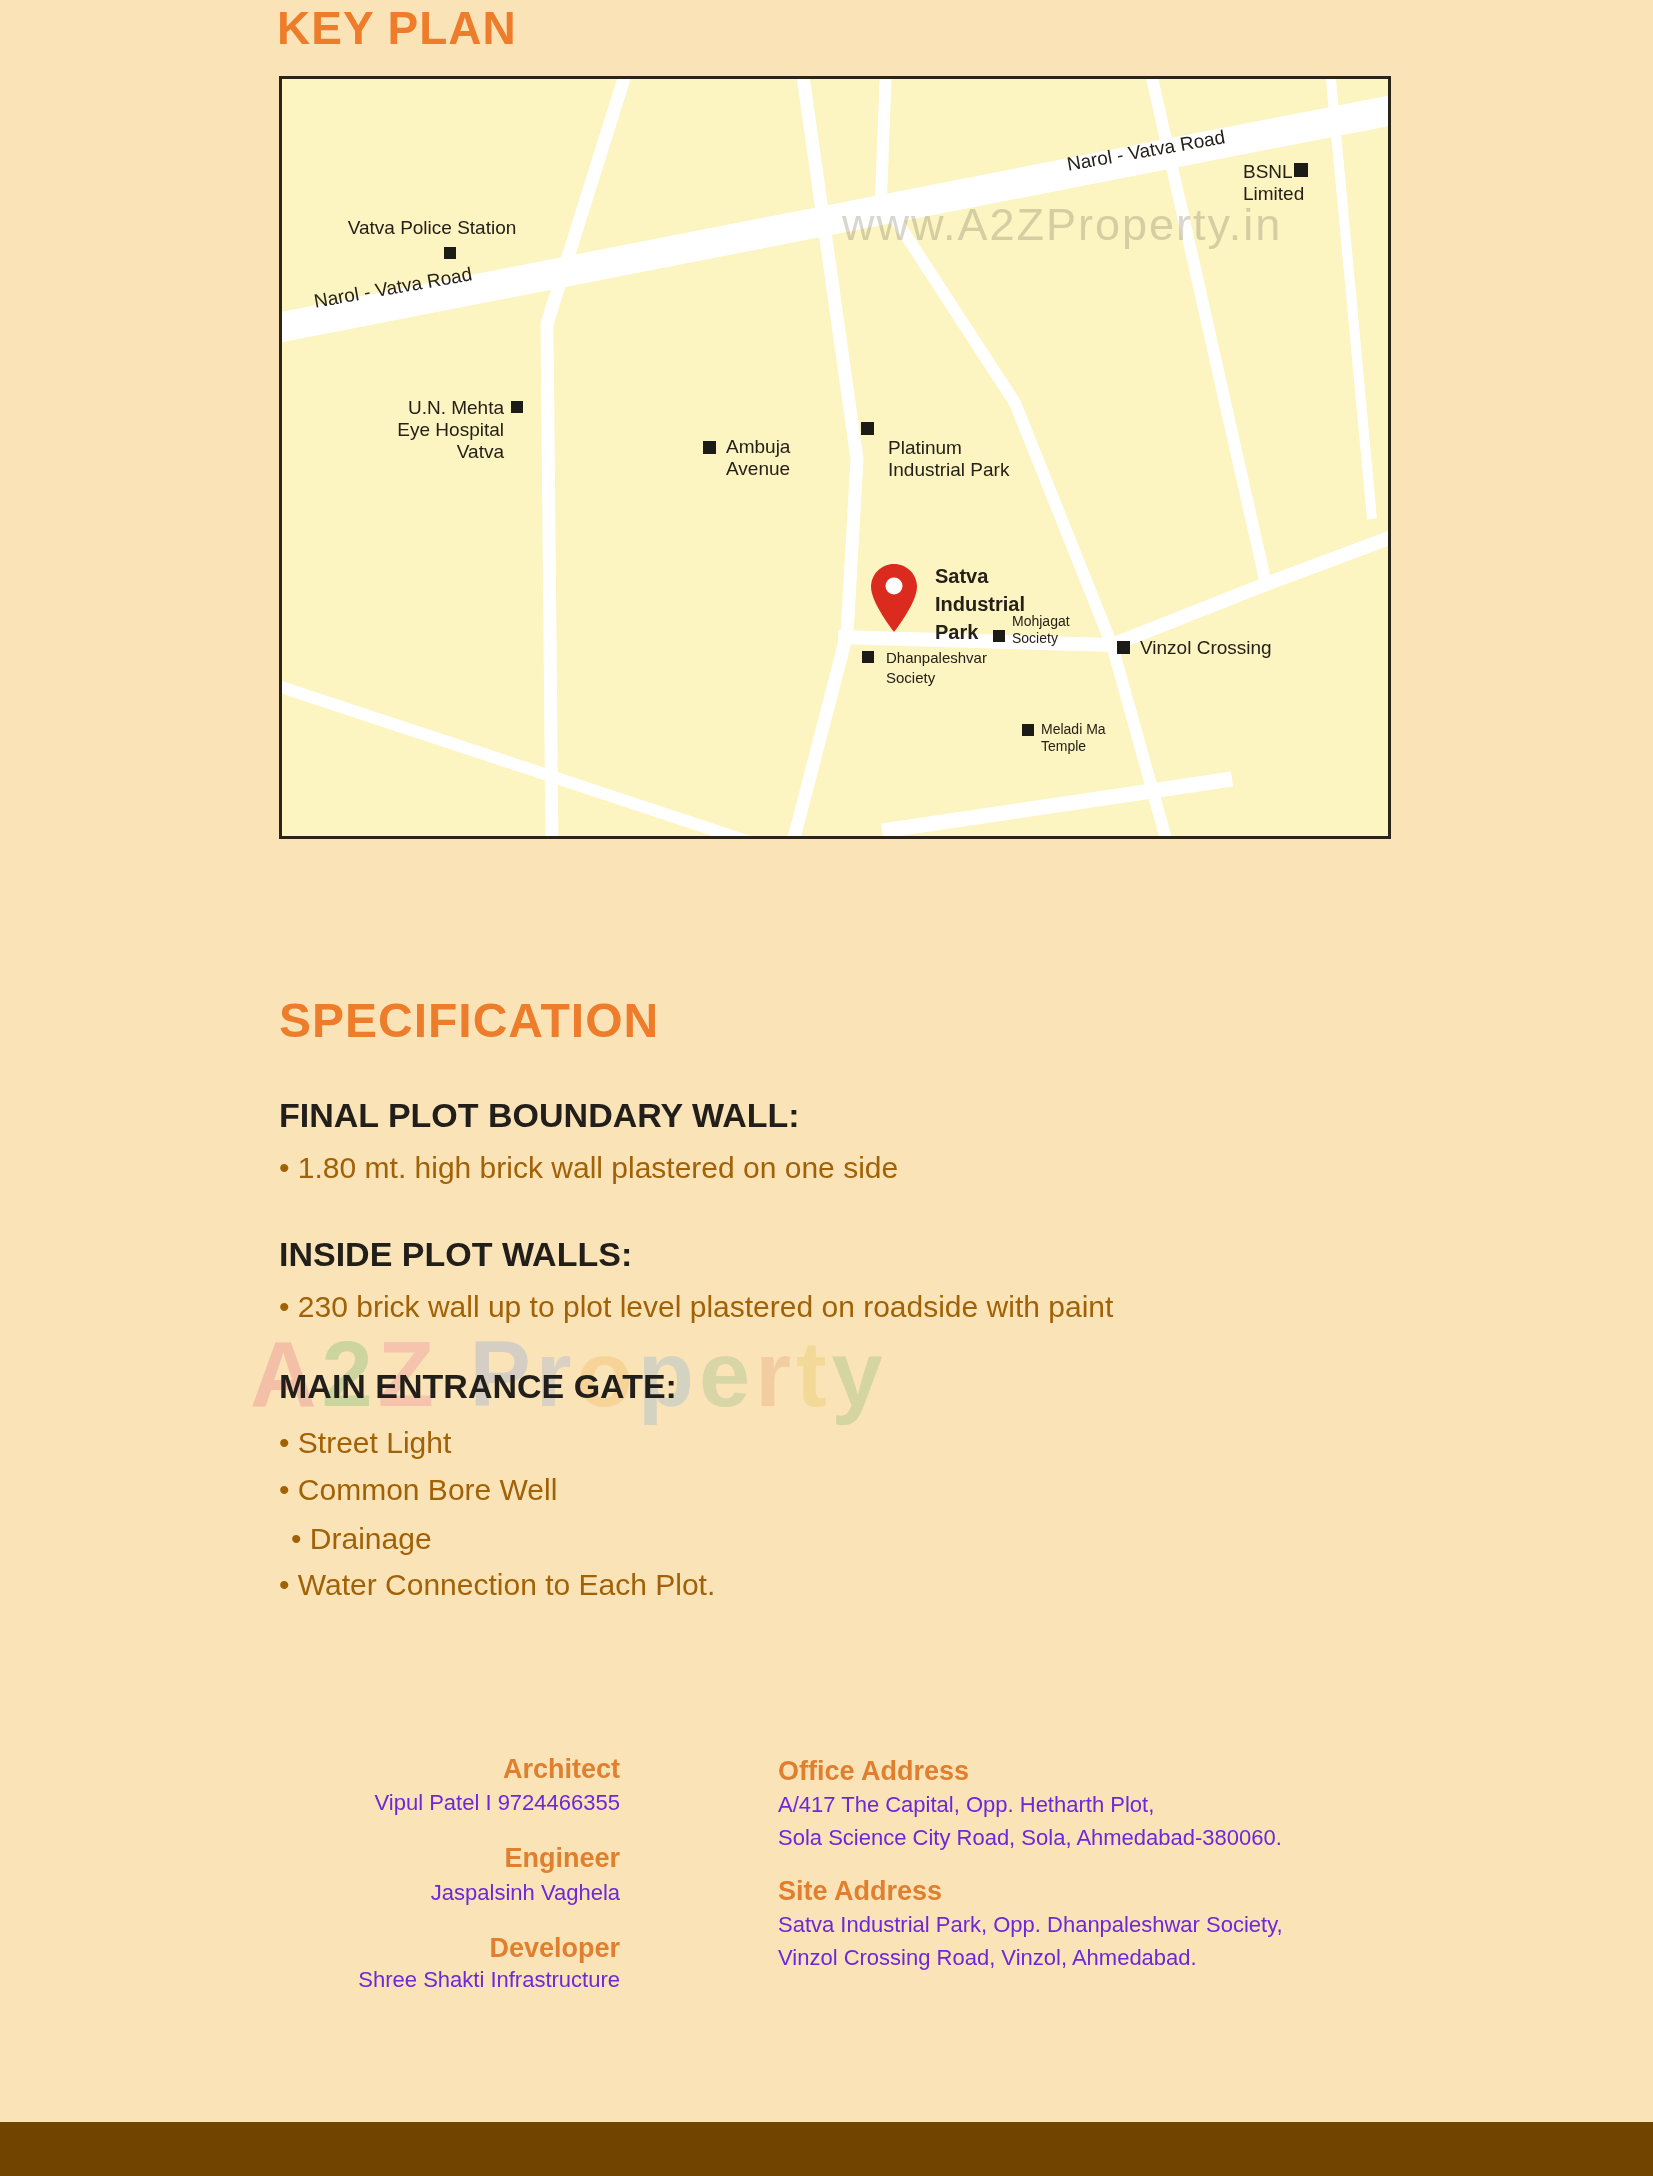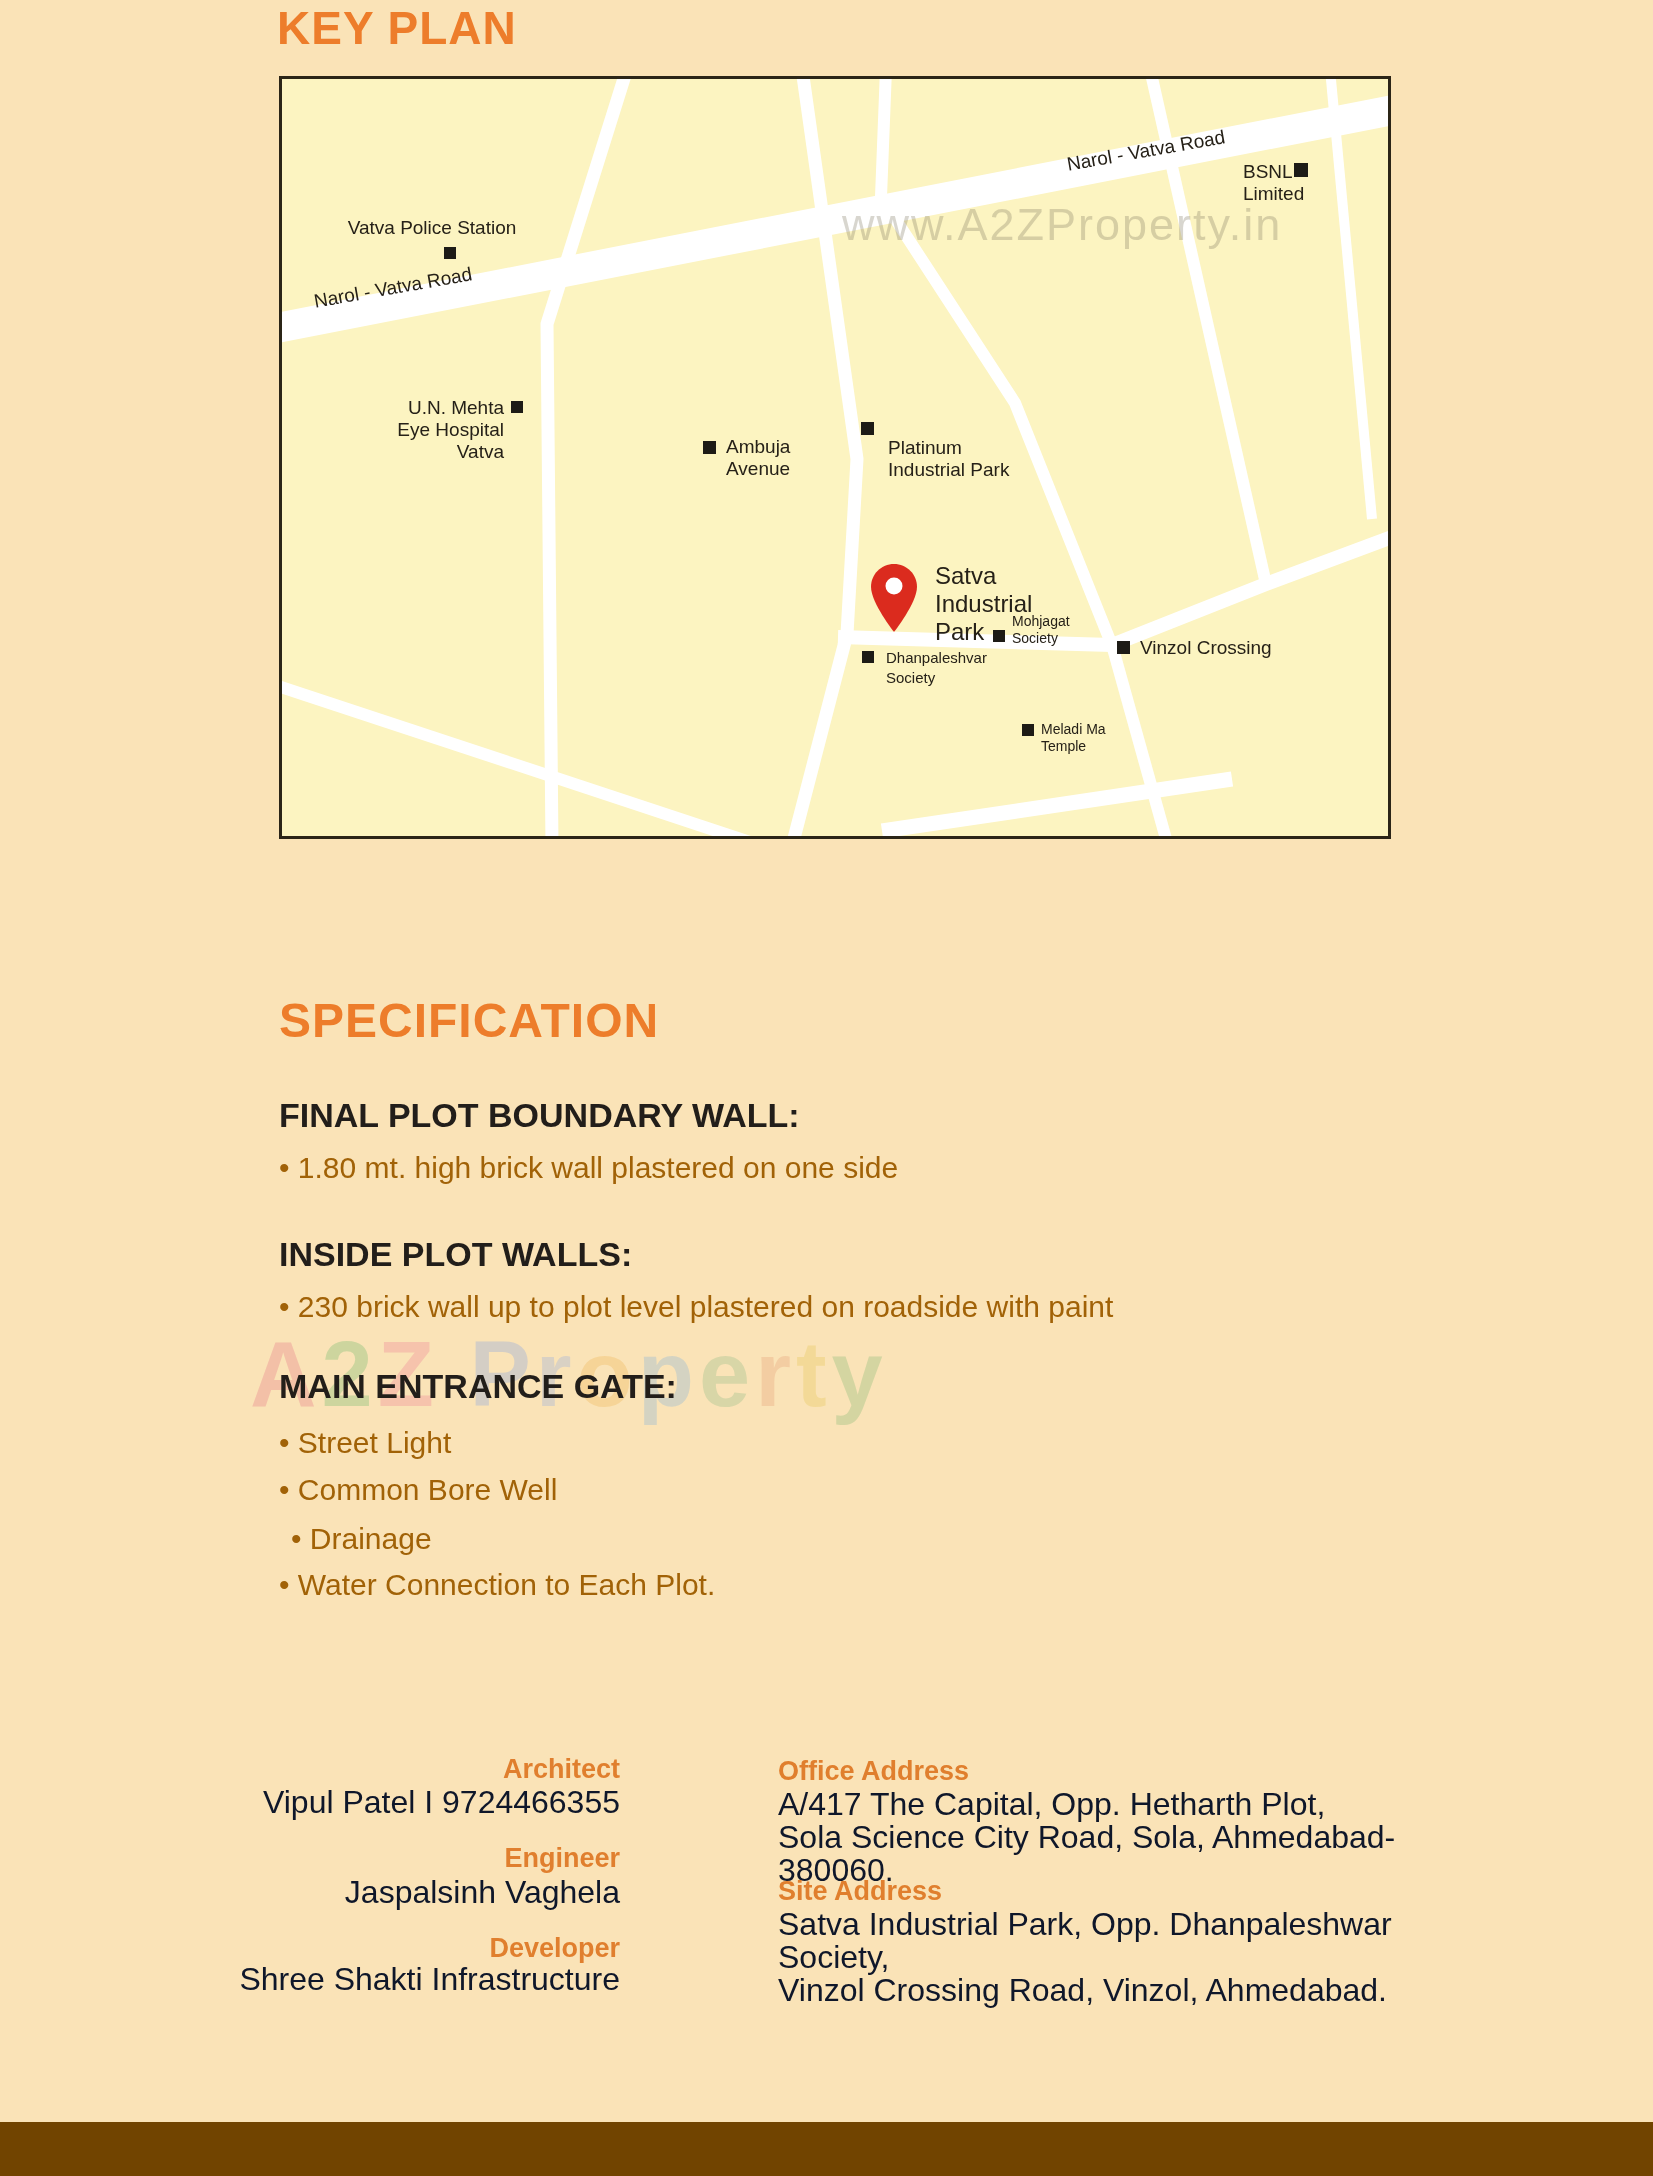--- a/index.html
+++ b/index.html
@@ -5,30 +5,30 @@
   html,body{margin:0;padding:0;}
   body{font-family:"Liberation Sans","DejaVu Sans",sans-serif;}
   #page{position:relative;width:1653px;height:2176px;background:#FAE3B7;overflow:hidden;}
   .abs{position:absolute;}
   .title{font-weight:bold;color:#ED7D2B;font-size:46px;letter-spacing:1px;}
   .map{background:#FCF4C1;border:3px solid #2B2517;}
   .map svg.roads{position:absolute;left:0;top:0;}
   .maplabel{position:absolute;color:#262118;font-size:19px;line-height:22px;white-space:pre-line;}
   .maplabel.small{font-size:14px;line-height:17px;}
   .maplabel.mid{font-size:15px;line-height:20px;}
-  .maplabel.bold{font-weight:normal;font-size:24px;line-height:28px;}
+  .maplabel.bold{font-weight:bold;font-size:20px;line-height:28px;}
   .roadlabel{position:absolute;color:#262118;font-size:19px;white-space:nowrap;transform:translate(-50%,-50%) rotate(-10deg);}
   .sq{position:absolute;background:#1D1B16;}
   .map-watermark{position:absolute;font-size:45px;letter-spacing:2px;color:rgba(125,118,95,0.30);white-space:nowrap;}
   .spec-title{font-weight:bold;color:#ED7D2B;font-size:48px;letter-spacing:1px;}
   .spec-h{font-weight:bold;color:#221E1A;font-size:34px;}
   .spec-b{color:#a16207;font-size:30px;text-align:right;}
   .center-watermark{font-weight:bold;font-size:92px;letter-spacing:5px;opacity:0.35;white-space:nowrap;}
   .contact-label{font-weight:bold;color:#E07F2E;font-size:27px;}
-  .contact-value{color:#0f172a;font-size:32px;white-space:pre-line;line-height:33px;}
+  .contact-value{color:#6d28d9;font-size:22px;white-space:pre-line;line-height:33px;}
   .footer-bar{left:0;top:2122px;width:1653px;height:54px;background:#714400;}
 </style>
 </head>
 <body>
 
 <div id="page">
 
   <div class="abs title" style="left:277px;top:2px;line-height:52px;">KEY PLAN</div>
 
   <div class="abs map" style="left:279px;top:76px;width:1106px;height:757px;">

